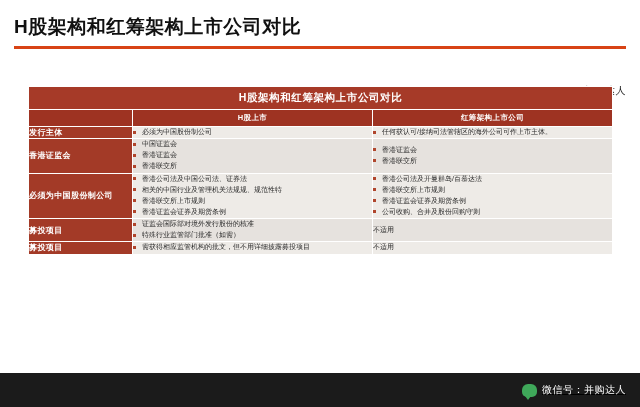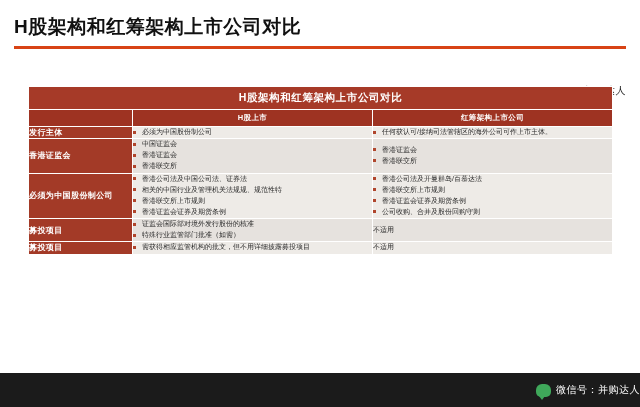--- a/index.html
+++ b/index.html
@@ -121,20 +121,22 @@
     width: 640px;
     height: 34px;
     background: #1b1b1b;
     display: flex;
     align-items: center;
     justify-content: flex-end;
   }
   .wechat-badge {
     display: flex;
     align-items: center;
+    margin-right: 14px;
+    text-decoration: underline;
   }
   .wechat-icon {
     width: 15px;
     height: 13px;
     background: #3fa85a;
     border-radius: 6px 6px 5px 5px;
     position: relative;
     margin-right: 5px;
   }
   .wechat-icon:after {

